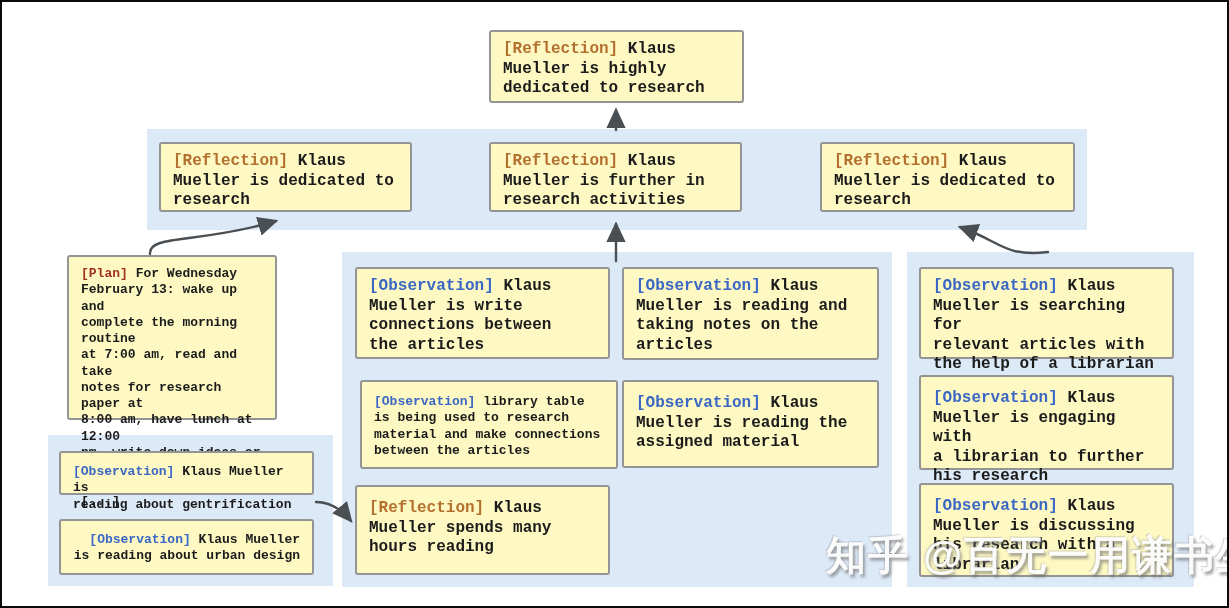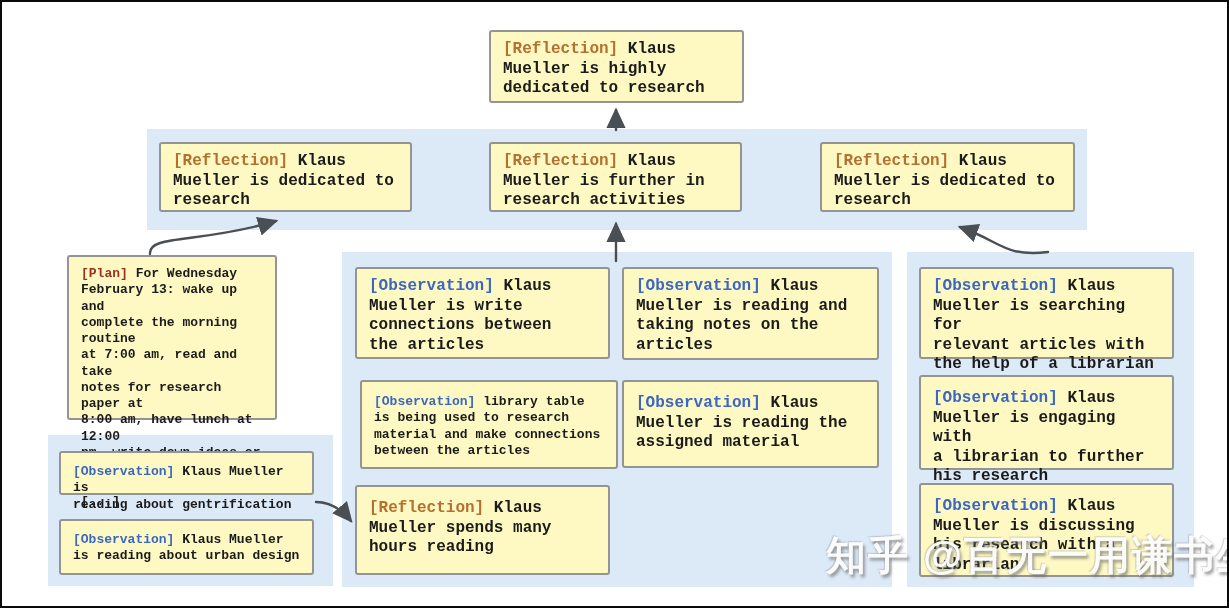--- a/index.html
+++ b/index.html
@@ -85,21 +85,21 @@
 at 7:00 am, read and take
 notes for research paper at
 8:00 am, have lunch at 12:00
 pm, write down ideas or
 brainstorm potential
 solutions at 1:00 pm, [...]</span></div>
 
   <div class="node f-sm" style="left:57px; top:449px; width:255px; height:44px; padding:11px 12px;"><span class="tag-observation">[Observation]</span> <span>Klaus Mueller is
 reading about gentrification</span></div>
 
-  <div class="node f-sm" style="left:57px; top:517px; width:255px; height:56px; padding:11px 12px;"><span class="tag-observation">[Observation]</span> <span>Klaus Mueller
+  <div class="node f-sm" style="left:57px; top:517px; width:255px; height:56px; padding:11px 12px;text-align:right;"><span class="tag-observation">[Observation]</span> <span>Klaus Mueller
 is reading about urban design</span></div>
 
   <div class="node f-lg" style="left:353px; top:265px; width:255px; height:92px;"><span class="tag-observation">[Observation]</span> <span>Klaus
 Mueller is write
 connections between
 the articles</span></div>
 
   <div class="node f-sm" style="left:350px; top:378px; width:258px; height:89px; padding:12px;margin-left:8px;"><span class="tag-observation">[Observation]</span> <span>library table
 is being used to research
 material and make connections

